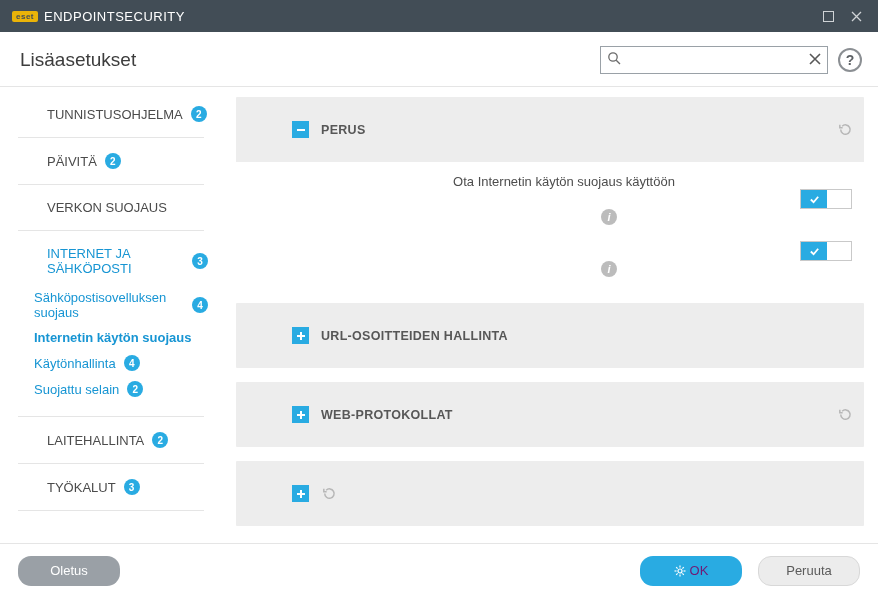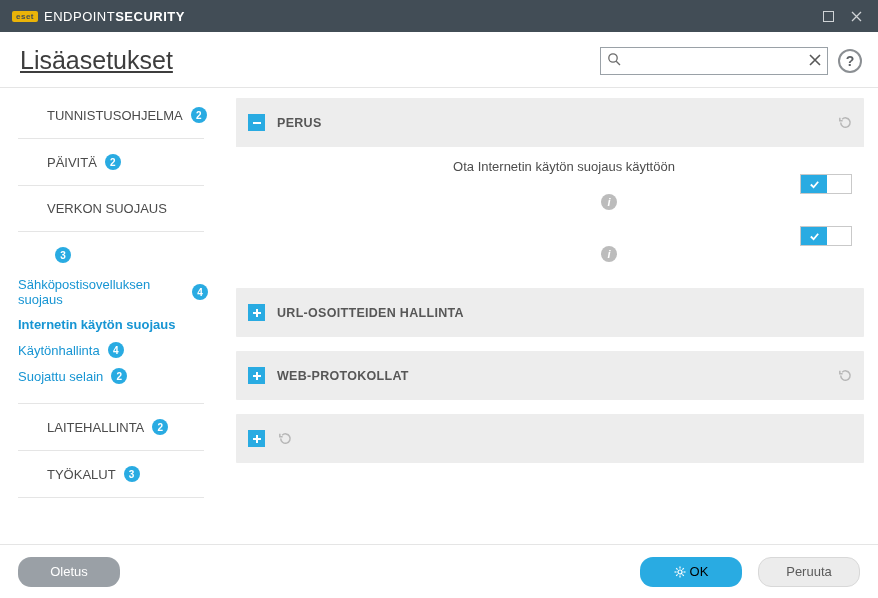--- a/index.html
+++ b/index.html
@@ -1,61 +1,61 @@
 <!DOCTYPE html>
 <html><head>
 <meta charset="utf-8">
 <style>
   * { box-sizing: border-box; margin: 0; padding: 0; }
   html, body { width: 878px; height: 598px; font-family: "Segoe UI", Arial, sans-serif; background: #fff; overflow: hidden; }
   .titlebar { height: 32px; background: #424d56; color: #fff; display: flex; align-items: center; padding: 0 8px 0 12px; font-size: 13px; }
   .titlebar .brand-badge { display: inline-flex; align-items: center; justify-content: center; background: #eab308; color: #424d56; font-size: 8px; font-weight: 700; border-radius: 2px; padding: 1px 4px; margin-right: 6px; letter-spacing: 0.5px; }
   .titlebar .brand-thin { font-weight: 300; letter-spacing: 0.5px; }
-  .titlebar .brand-bold { font-weight: 700; letter-spacing: 0.5px; text-align: center; }
+  .titlebar .brand-bold { font-weight: 400; letter-spacing: 0.5px; text-align: center; }
   .titlebar .spacer { flex: 1; }
   .titlebar .win-btn { width: 28px; height: 32px; display: flex; align-items: center; justify-content: center; color: #cfd3d6; cursor: pointer; }
   .titlebar .win-btn svg { width: 11px; height: 11px; }
   .header { display: flex; align-items: center; padding: 14px 16px 12px 20px; border-bottom: 1px solid #e5e5e5; }
-  .header h1 { font-size: 25px; font-weight: 400; color: #3d3d3d; flex: 1; text-decoration: underline; }
+  .header h1 { font-size: 19px; font-weight: 400; color: #3d3d3d; flex: 1; }
   .search-wrap { position: relative; width: 228px; height: 28px; border: 1px solid #9aa1a7; background: #fff; display: flex; align-items: center; }
   .search-wrap .mag { position: absolute; left: 6px; color: #6b6b6b; }
   .search-wrap input { border: none; outline: none; width: 100%; height: 100%; padding: 0 26px 0 26px; font-size: 13px; background: transparent; }
   .search-wrap .clear { position: absolute; right: 6px; color: #585858; cursor: pointer; font-size: 14px; }
   .help-btn { width: 24px; height: 24px; border: 2px solid #8b8f93; border-radius: 50%; display: flex; align-items: center; justify-content: center; margin-left: 10px; color: #5c6064; font-weight: 700; font-size: 14px; cursor: pointer; }
   .body { display: flex; height: calc(598px - 32px - 56px - 54px); }
   .sidebar { width: 222px; padding: 10px 0 10px 0; overflow-y: auto; }
   .side-item { display: flex; align-items: center; padding: 9px 14px 9px 18px; font-size: 13px; color: #4b4b4b; cursor: pointer; border-left: 3px solid transparent; }
   .side-item.top { text-transform: none; font-weight: 400; padding-left: 44px; }
   .side-item .badge { display: inline-flex; align-items: center; justify-content: center; min-width: 16px; height: 16px; border-radius: 8px; background: #29abe2; color: #fff; font-size: 10px; font-weight: 600; margin-left: 8px; padding: 0 4px; }
   .side-item.active-section { color: #1795d3; }
-  .side-sub { padding: 5px 14px 5px 18px; font-size: 13px; color: #1795d3; cursor: pointer; display: flex; align-items: center; }
+  .side-sub { padding: 5px 14px 5px 18px; font-size: 13px; color: #1795d3; cursor: pointer; display: flex; align-items: center; margin-left: 16px; }
   .side-sub.current { font-weight: 700; }
   .side-sub .badge { display:inline-flex; align-items:center; justify-content:center; min-width:16px; height:16px; border-radius:8px; background:#29abe2; color:#fff; font-size:10px; font-weight:600; margin-left:8px; padding:0 4px;}
   .side-sep { height: 1px; background: #e5e5e5; margin: 6px 18px; }
   .side-gap { height: 8px; }
   .content { flex: 1; padding: 10px 14px 10px 14px; overflow-y: auto; }
   .section { background: #ededed; margin-bottom: 14px; border-radius: 1px; }
-  .section-header { display: flex; align-items: center; padding: 16px 12px; cursor: pointer; }
+  .section-header { display: flex; align-items: center; padding: 24px 12px; cursor: pointer; margin-left: 44px; }
   .sq { width: 17px; height: 17px; background: #29abe2; display: flex; align-items: center; justify-content: center; margin-right: 12px; flex-shrink: 0; }
   .sq svg { width: 10px; height: 10px; }
   .section-title { font-size: 12.5px; font-weight: 700; color: #575757; letter-spacing: 0.3px; flex: 1; }
   .revert { color: #b7b7b7; cursor: pointer; }
   .revert svg { width: 15px; height: 15px; display: block; }
   .section-body { background: #fff; padding: 4px 0; }
   .row { display: flex; align-items: center; padding: 8px 12px 8px 40px; font-size: 13px; color: #4d4d4d; flex-direction: column; }
   .row .label { flex: 1; }
   .toggle { width: 52px; height: 20px; border: 1px solid #c9c9c9; display: flex; cursor: pointer; background:#fff; margin-left:auto; }
   .toggle .on { width: 26px; background: #29abe2; display: flex; align-items: center; justify-content: center; }
   .toggle .on svg { width: 11px; height: 11px; }
   .toggle .off { flex: 1; background: #fff; }
   .info { width: 16px; height: 16px; border-radius: 50%; background: #bcbcbc; color: #fff; display: flex; align-items: center; justify-content: center; font-size: 11px; font-weight: 700; font-style: italic; margin-left: 90px; cursor: pointer; flex-shrink:0; }
   .footer { height: 54px; border-top: 1px solid #e5e5e5; display: flex; align-items: center; padding: 0 18px; }
   .btn { height: 30px; min-width: 102px; display: flex; align-items: center; justify-content: center; font-size: 13px; cursor: pointer; border-radius: 13px; }
   .btn-default { background: #9aa0a6; color: #fff; }
-  .btn-ok { background: #29abe2; color: #000000; margin-left: auto; }
+  .btn-ok { background: #29abe2; color: #701a75; margin-left: auto; }
   .btn-ok .gear { margin-right: 4px; display:inline-flex; }
   .btn-cancel { background: #ececec; color: #5b5b5b; border: 1px solid #d8d8d8; margin-left: 16px; }
 </style>
 </head>
 <body>
 
 <div class="titlebar">
   <span class="brand-badge">eset</span>
   <span class="brand-thin">ENDPOINT </span>
   <span class="brand-bold">SECURITY</span>
@@ -103,20 +103,21 @@
     <div class="side-item top">
       <span>PÄIVITÄ</span>
       <span class="badge">2</span>
     </div>
     <div class="side-sep"></div>
     <div class="side-item top">
       <span>VERKON SUOJAUS</span>
     </div>
     <div class="side-sep"></div>
     <div class="side-item top active-section">
+      <span>INTERNET JA SÄHKÖPOSTI</span>
       <span class="badge">3</span>
     </div>
     <div class="side-sub">
       <span>Sähköpostisovelluksen suojaus</span>
       <span class="badge">4</span>
     </div>
     <div class="side-sub current">
       <span>Internetin käytön suojaus</span>
     </div>
     <div class="side-sub">

